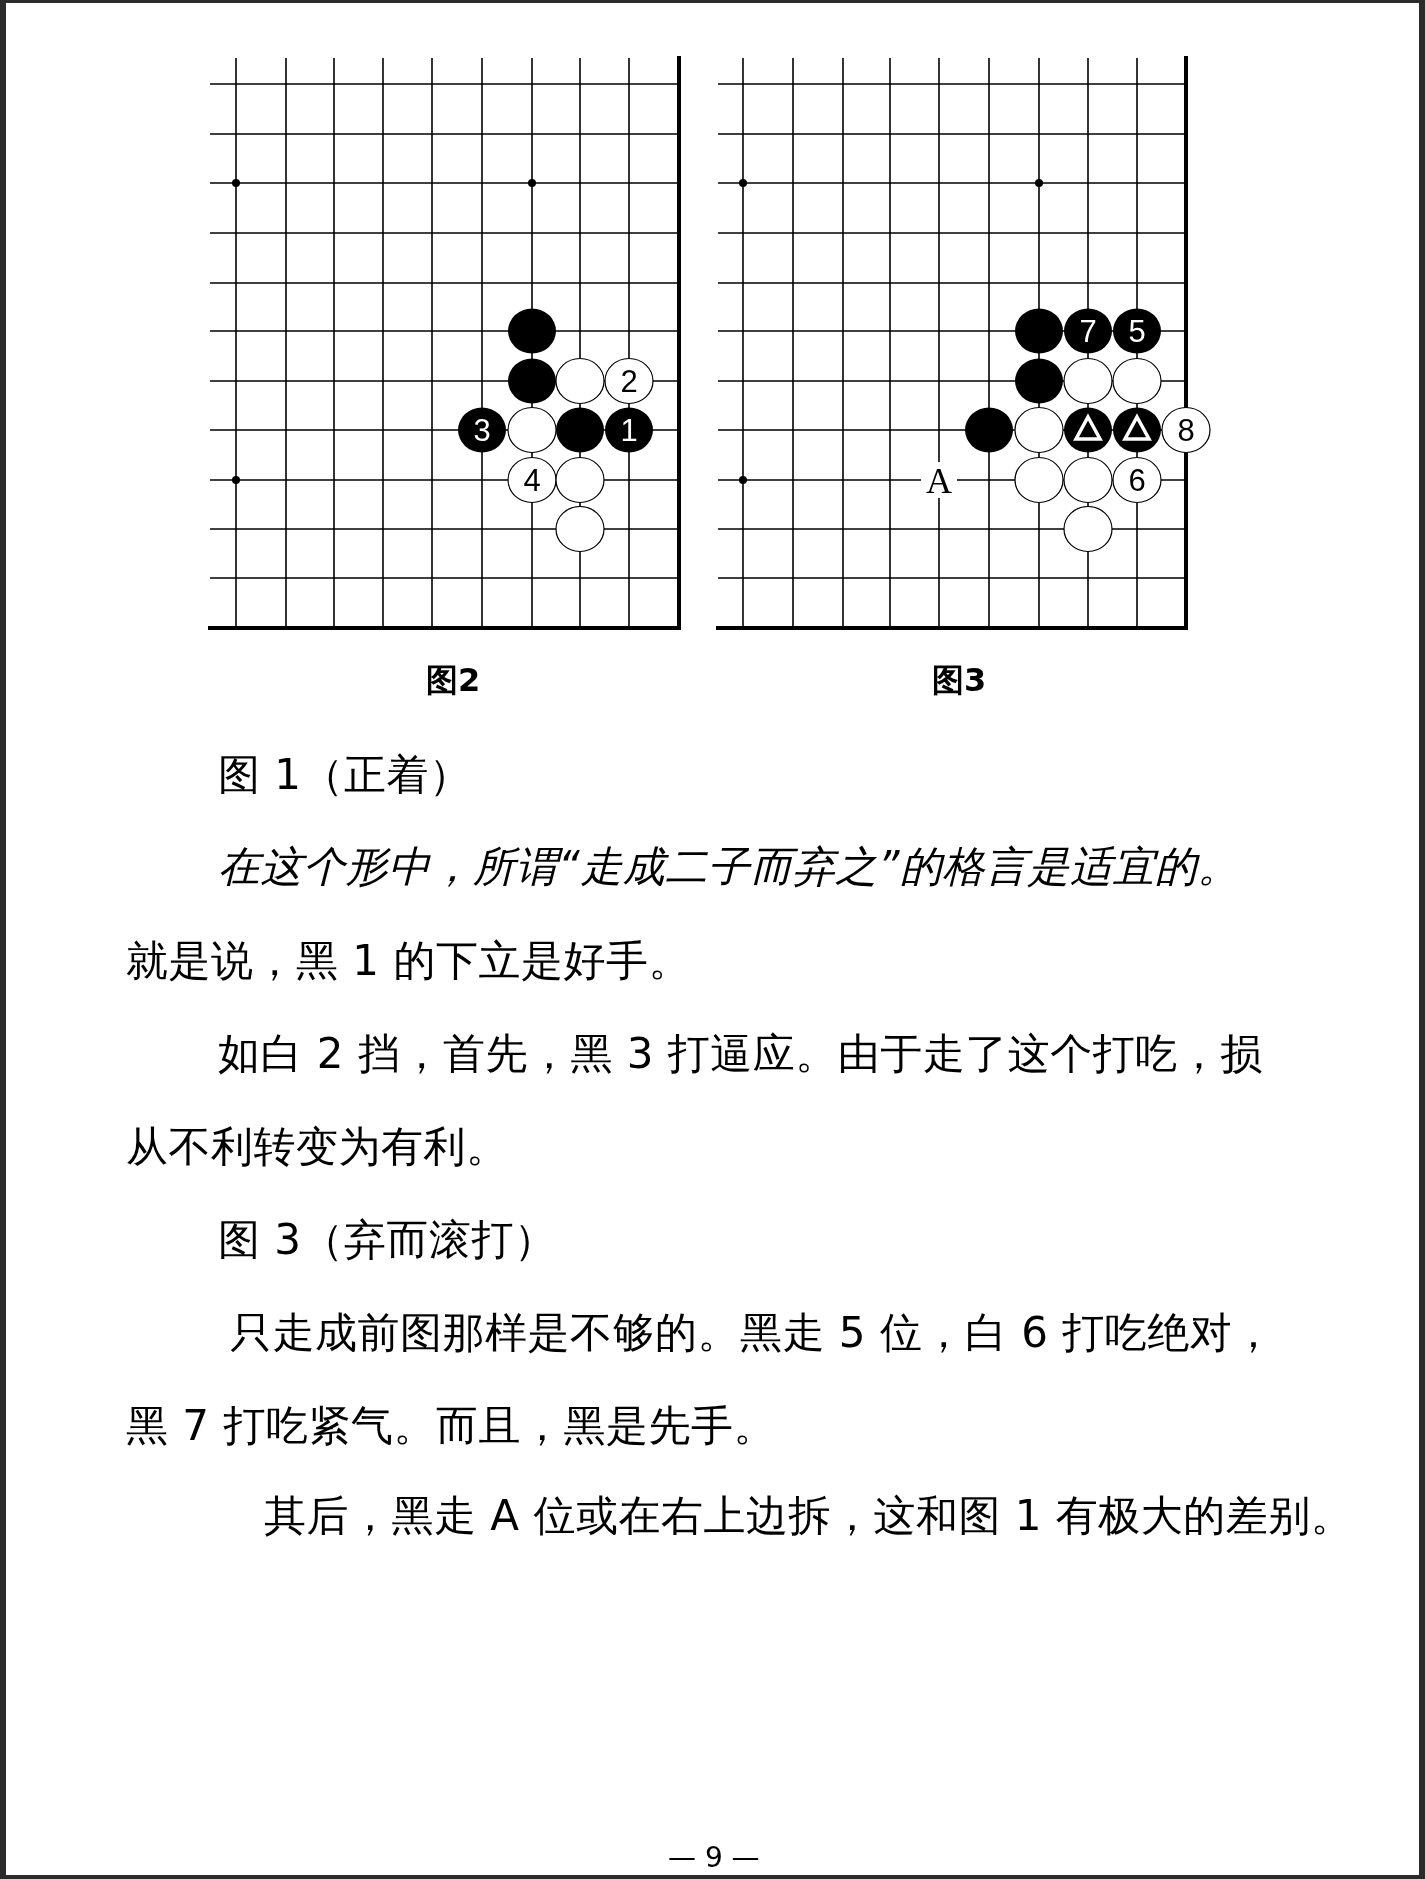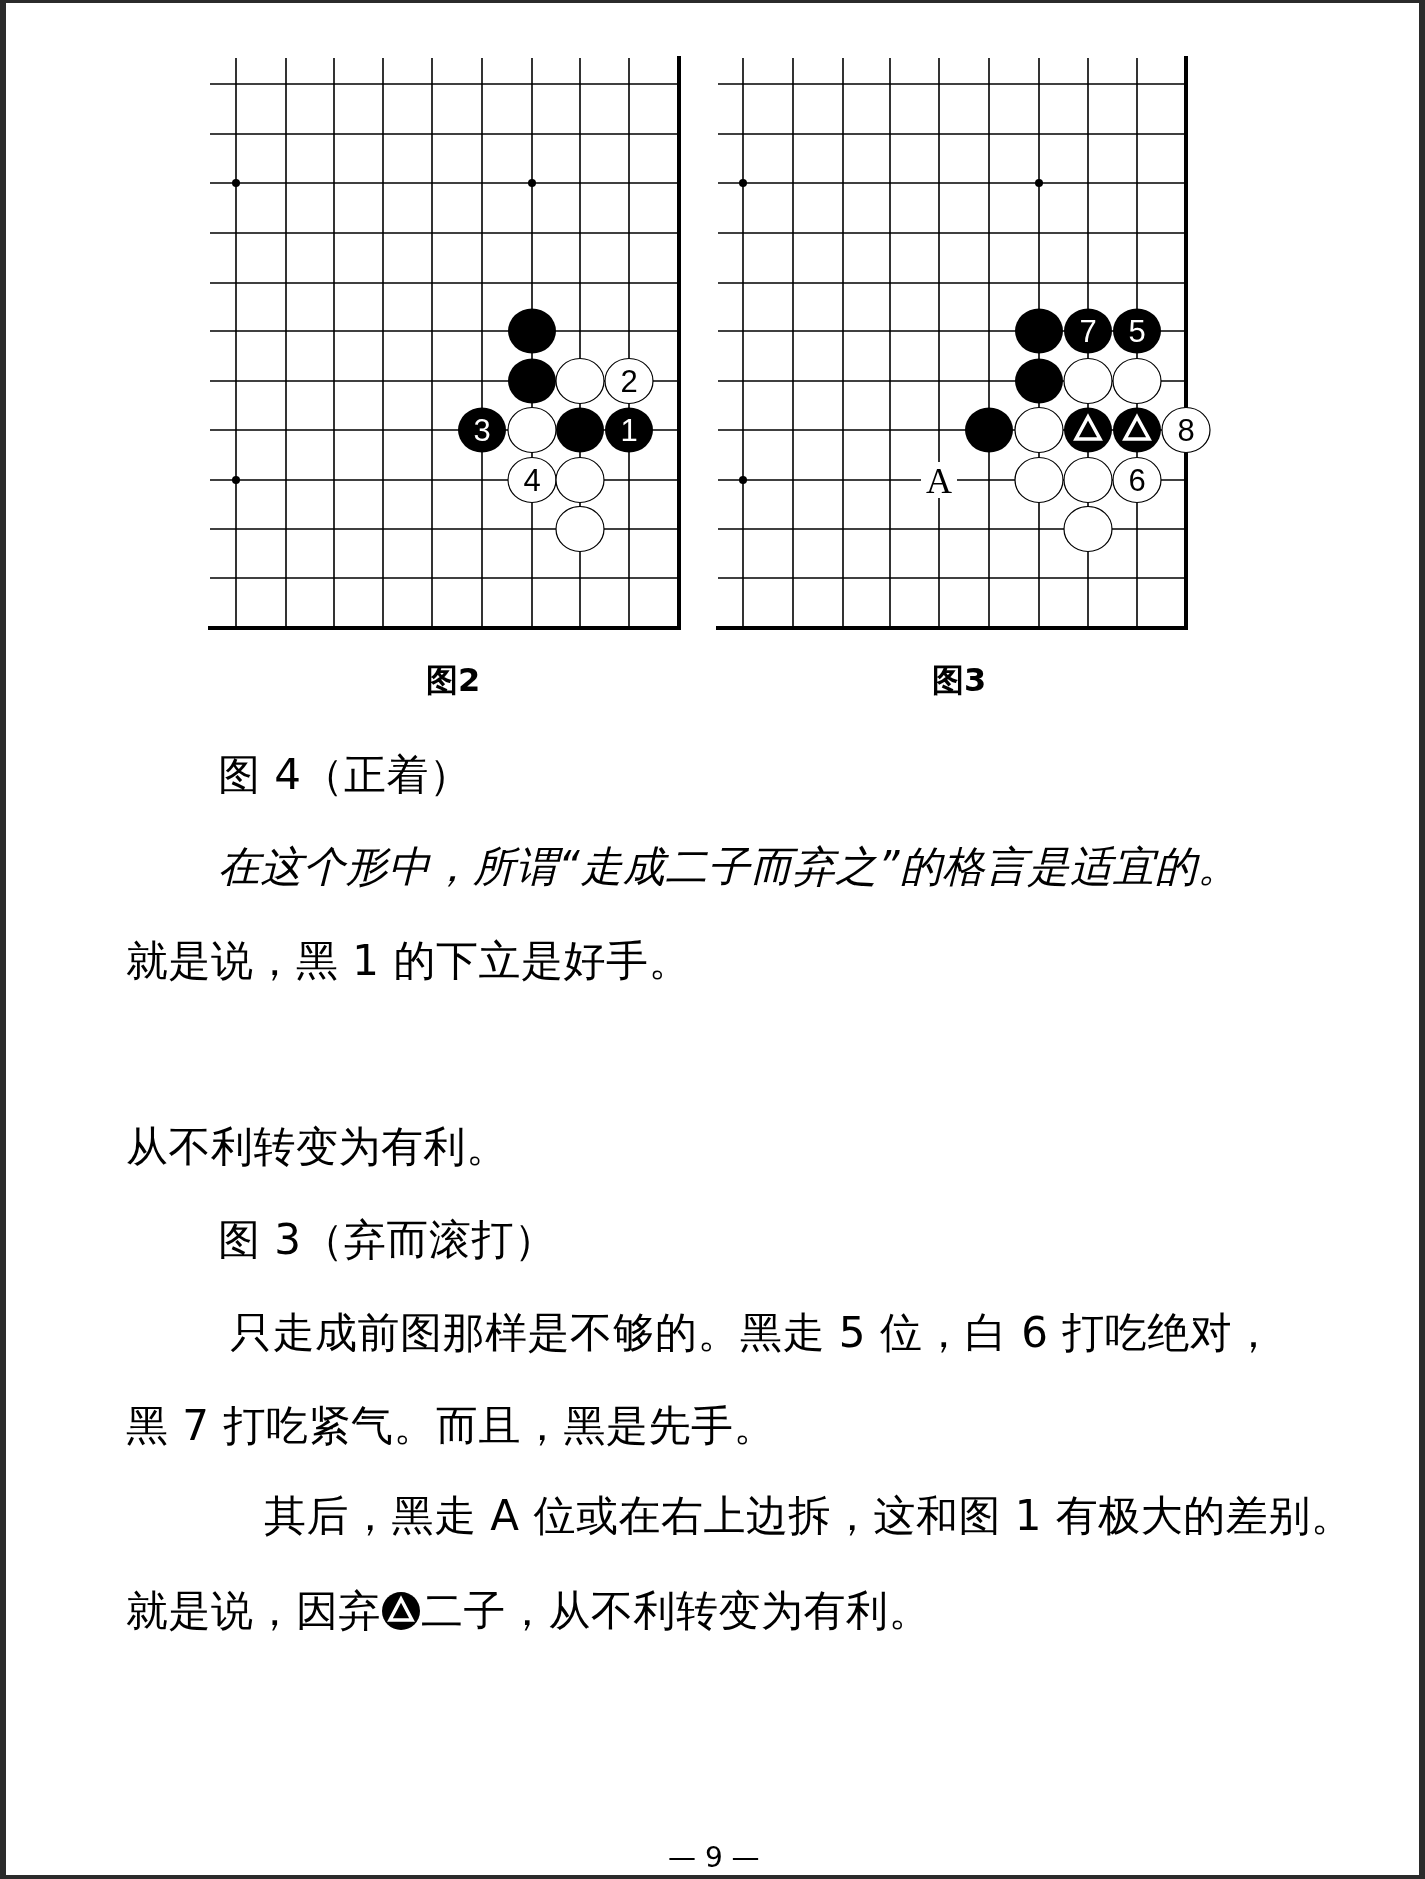--- a/index.html
+++ b/index.html
@@ -182,29 +182,24 @@
         <text x="1137" y="491" text-anchor="middle" font-size="31" font-family="Liberation Sans, DejaVu Sans, sans-serif" fill="#000">6</text>
       </g>
       <g>
         <ellipse cx="1088" cy="529" rx="24" ry="22.5" fill="#fff" stroke="#000" stroke-width="1.2"></ellipse>
       </g>
     </svg>
 
   <div class="caption" style="left:420px; top:661px;">图2</div>
   <div class="caption" style="left:926px; top:661px;">图3</div>
 
-  <div class="line" style="left:212px; top:751px;">图 4（正着）</div>
+  <div class="line" style="left:212px; top:751px;">图 1（正着）</div>
   <div class="line" style="left:212px; top:843px;font-style:italic;">在这个形中，所谓“走成二子而弃之”的格言是适宜的。</div>
   <div class="line" style="left:120px; top:937px;">就是说，黑 1 的下立是好手。</div>
+  <div class="line" style="left:212px; top:1030px;">如白 2 挡，首先，黑 3 打逼应。由于走了这个打吃，损</div>
   <div class="line" style="left:120px; top:1123px;">从不利转变为有利。</div>
   <div class="line" style="left:212px; top:1216px;">图 3（弃而滚打）</div>
   <div class="line" style="left:224px; top:1309px;">只走成前图那样是不够的。黑走 5 位，白 6 打吃绝对，</div>
   <div class="line" style="left:120px; top:1402px;">黑 7 打吃紧气。而且，黑是先手。</div>
   <div class="line" style="left:212px; top:1492px;margin-left:46px;">其后，黑走 A 位或在右上边拆，这和图 1 有极大的差别。</div>
-  <div class="line" style="left:120px; top:1587px;">
-    <span>就是说，因弃</span><svg class="tri-icon" viewBox="0 0 40 40">
-        <ellipse cx="20" cy="20" rx="19" ry="19" fill="#000"></ellipse>
-        <polygon points="20,8 31,29 9,29" fill="none" stroke="#fff" stroke-width="3.5"></polygon>
-      </svg><span>二子，从不利转变为有利。</span>
-  </div>
 
   <div class="page-number" style="left:662px; top:1841px;">— 9 —</div>
 </div>
 
 </body></html>

